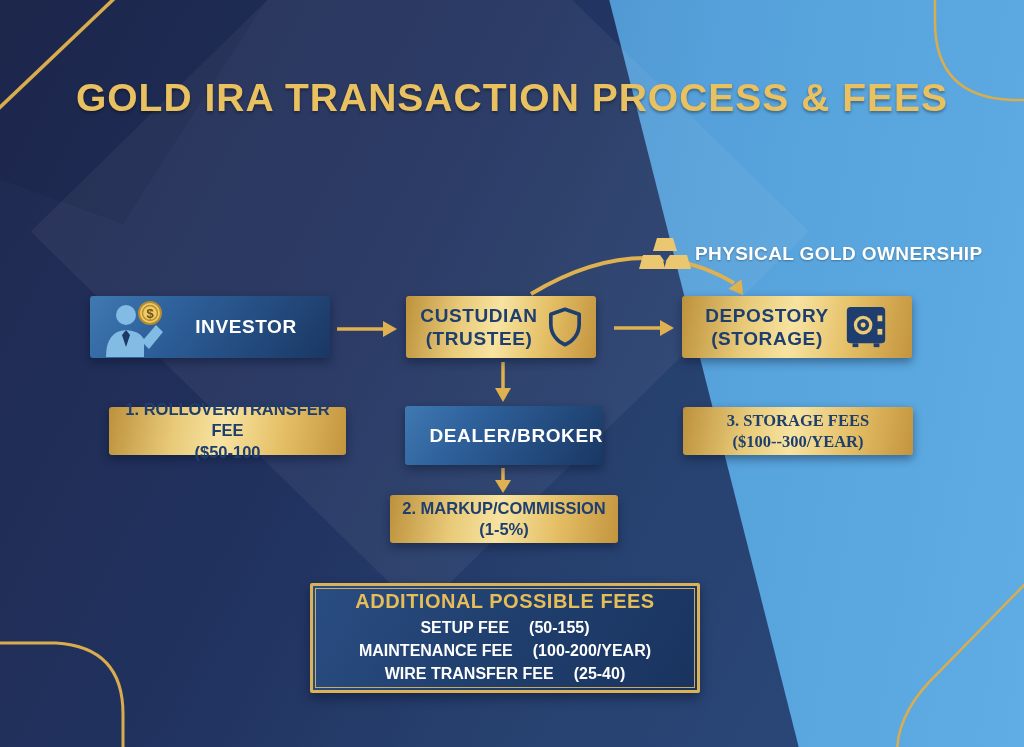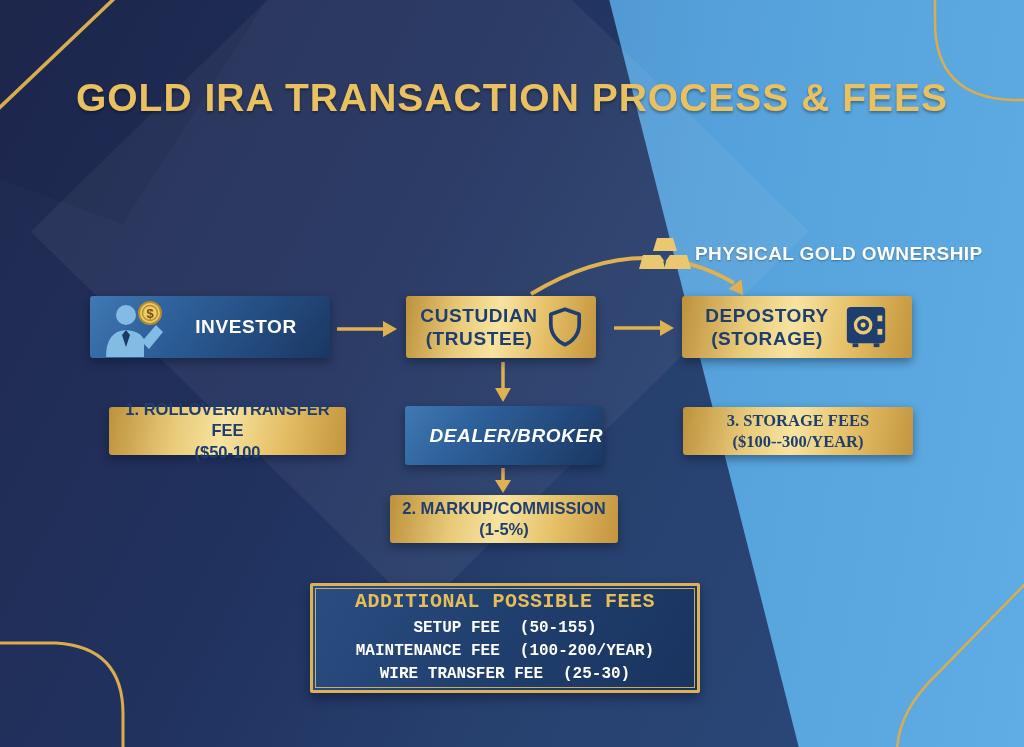--- a/index.html
+++ b/index.html
@@ -43,37 +43,36 @@
   .box .txt{text-align:center;font-weight:700;line-height:1.22;}
   .big-label{font-size:19px;letter-spacing:0.6px;}
   .fee-box{flex-direction:column;font-weight:700;font-size:16.5px;line-height:1.3;text-align:center;}
 
   .investor-box{left:90px;top:296px;width:240px;height:62px;justify-content:flex-start;}
   .investor-box .icon-wrap{position:relative;width:86px;height:62px;flex:0 0 auto;}
   .investor-box .label{flex:1;text-align:center;padding-right:14px;}
 
   .custodian-box{left:406px;top:296px;width:190px;height:62px;gap:10px;}
   .depository-box{left:682px;top:296px;width:230px;height:62px;gap:14px;}
-  .dealer-box{left:405px;top:406px;width:198px;height:59px;gap:10px;justify-content:flex-end;padding-left:14px;box-sizing:border-box;font-style:italic;}
+  .dealer-box{left:405px;top:406px;width:198px;height:59px;gap:10px;justify-content:flex-end;padding-left:14px;box-sizing:border-box;}
 
   .fee1{left:83px;top:407px;width:237px;height:48px;margin-left:26px;}
   .fee2{left:390px;top:495px;width:228px;height:48px;}
   .fee3{left:683px;top:407px;width:230px;height:48px;font-family:Liberation Serif, serif;}
 
   .ownership-label{
     position:absolute;left:695px;top:243px;color:#ffffff;font-weight:700;
     font-size:19px;letter-spacing:0.4px;text-shadow:0 1px 2px rgba(0,0,0,0.3);
   }
 
   .afees{
     position:absolute;left:310px;top:583px;width:390px;height:110px;box-sizing:border-box;
     border:3px solid #dcb257;border-radius:2px;
     background:linear-gradient(120deg,#2a4d82 0%,#20406f 45%,#1a335f 100%);
     box-shadow:0 5px 12px rgba(5,12,35,0.45);
-    font-family:Liberation Mono, monospace;
   }
   .afees-inner{position:absolute;inset:2px;border:1px solid rgba(230,190,100,0.85);display:flex;
     flex-direction:column;align-items:center;justify-content:center;padding:4px 8px;box-sizing:border-box;}
   .afees-title{color:#e6bd57;font-weight:700;font-size:20px;letter-spacing:0.5px;margin-bottom:4px;}
   .afees-row{display:flex;gap:20px;color:#ffffff;font-weight:700;font-size:16px;line-height:1.42;}
 </style>
 </head>
 <body>
 
 <div class="stage">
@@ -204,18 +203,18 @@
       <div class="afees-row">
         <span>SETUP FEE</span>
         <span>(50-155)</span>
       </div>
       <div class="afees-row">
         <span>MAINTENANCE FEE</span>
         <span>(100-200/YEAR)</span>
       </div>
       <div class="afees-row">
         <span>WIRE TRANSFER FEE</span>
-        <span>(25-30)</span>
+        <span>(25-40)</span>
       </div>
     </div>
   </div>
 
 </div>
 
 </body></html>

